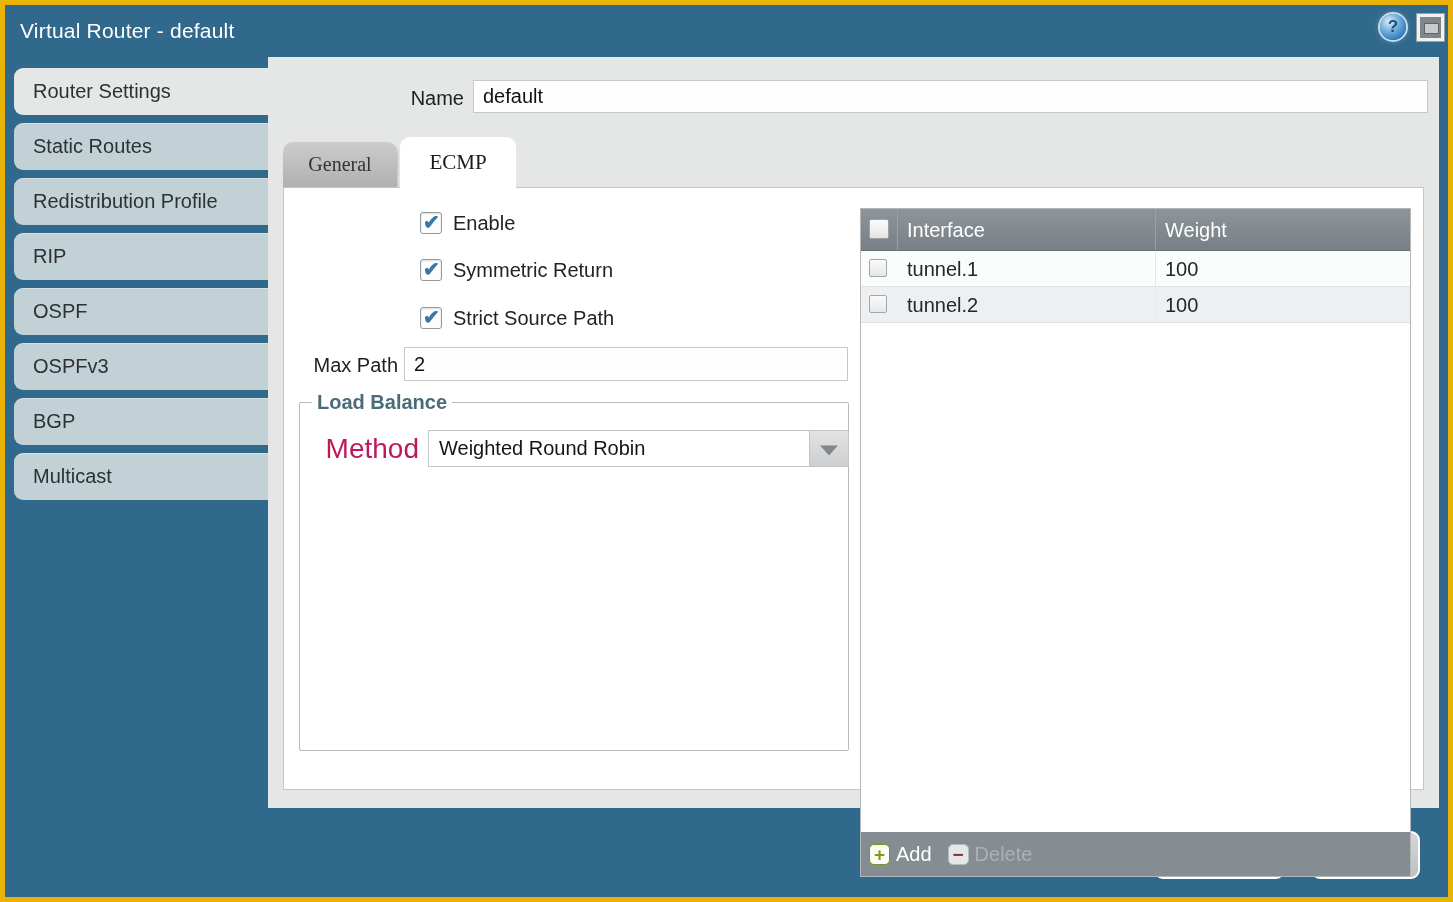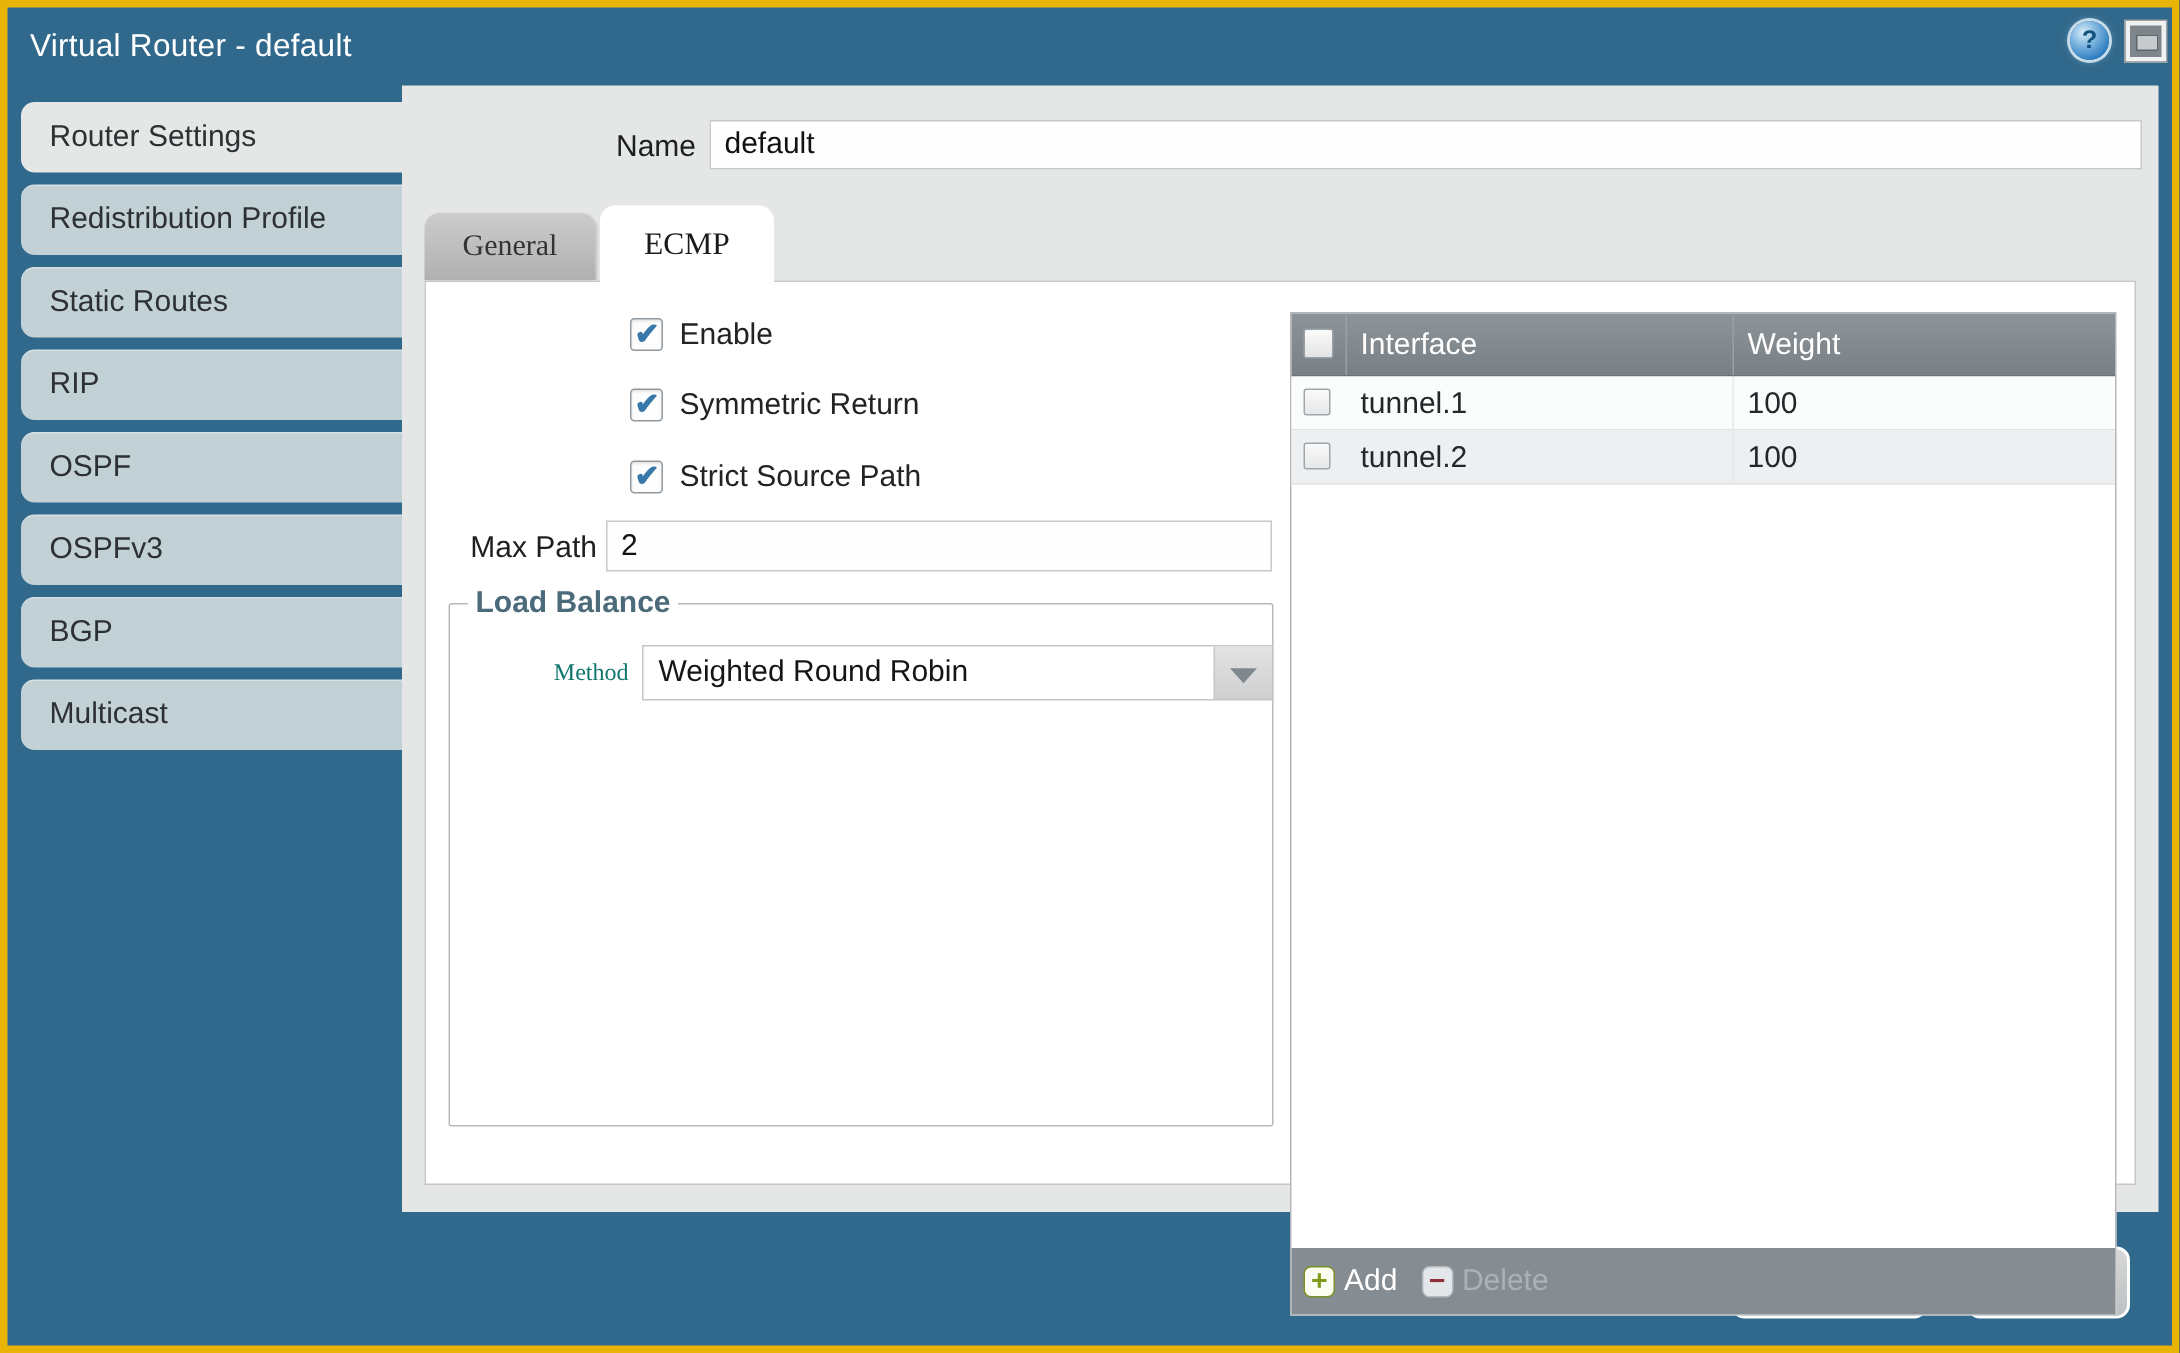--- a/index.html
+++ b/index.html
@@ -109,21 +109,21 @@
   .lb-fieldset{
     position:absolute; left:15px; top:203px; width:550px; height:360px;
     border:1px solid #b7babc; border-radius:2px; background:#fff;
   }
   .lb-fieldset legend{
     margin-left:12px; padding:0 5px; font-size:20px; font-weight:bold; color:#4c6b7a;
   }
   .method-row{ position:relative; margin-top:16px; height:38px; }
   .method-label{
     position:absolute; left:0; top:0; width:119px; text-align:right;
-    line-height:38px; font-size:16px; color:#0f766e;font-family:Liberation Serif, serif;
+    line-height:38px; font-size:28px; color:#be185d;
   }
   .combo{
     position:absolute; left:128px; top:0; width:421px; height:37px;
     border:1px solid #c3c5c6; background:#fff; cursor:pointer;
   }
   .combo-text{
     position:absolute; left:0; top:0; right:39px; padding-left:10px;
     line-height:35px; font-size:20px; color:#151515; white-space:nowrap; overflow:hidden;
   }
   .combo-trigger{
@@ -194,22 +194,22 @@
 <div class="frame">
 
   <div class="titlebar">
     <span class="title">Virtual Router - default</span>
     <span class="tool help">?</span>
     <span class="tool restore"></span>
   </div>
 
   <div class="sidebar">
     <div class="side-item active">Router Settings</div>
+    <div class="side-item">Static Routes</div>
     <div class="side-item">Redistribution Profile</div>
-    <div class="side-item">Static Routes</div>
     <div class="side-item">RIP</div>
     <div class="side-item">OSPF</div>
     <div class="side-item">OSPFv3</div>
     <div class="side-item">BGP</div>
     <div class="side-item">Multicast</div>
   </div>
 
   <div class="content">
 
     <div class="name-label">Name</div>

